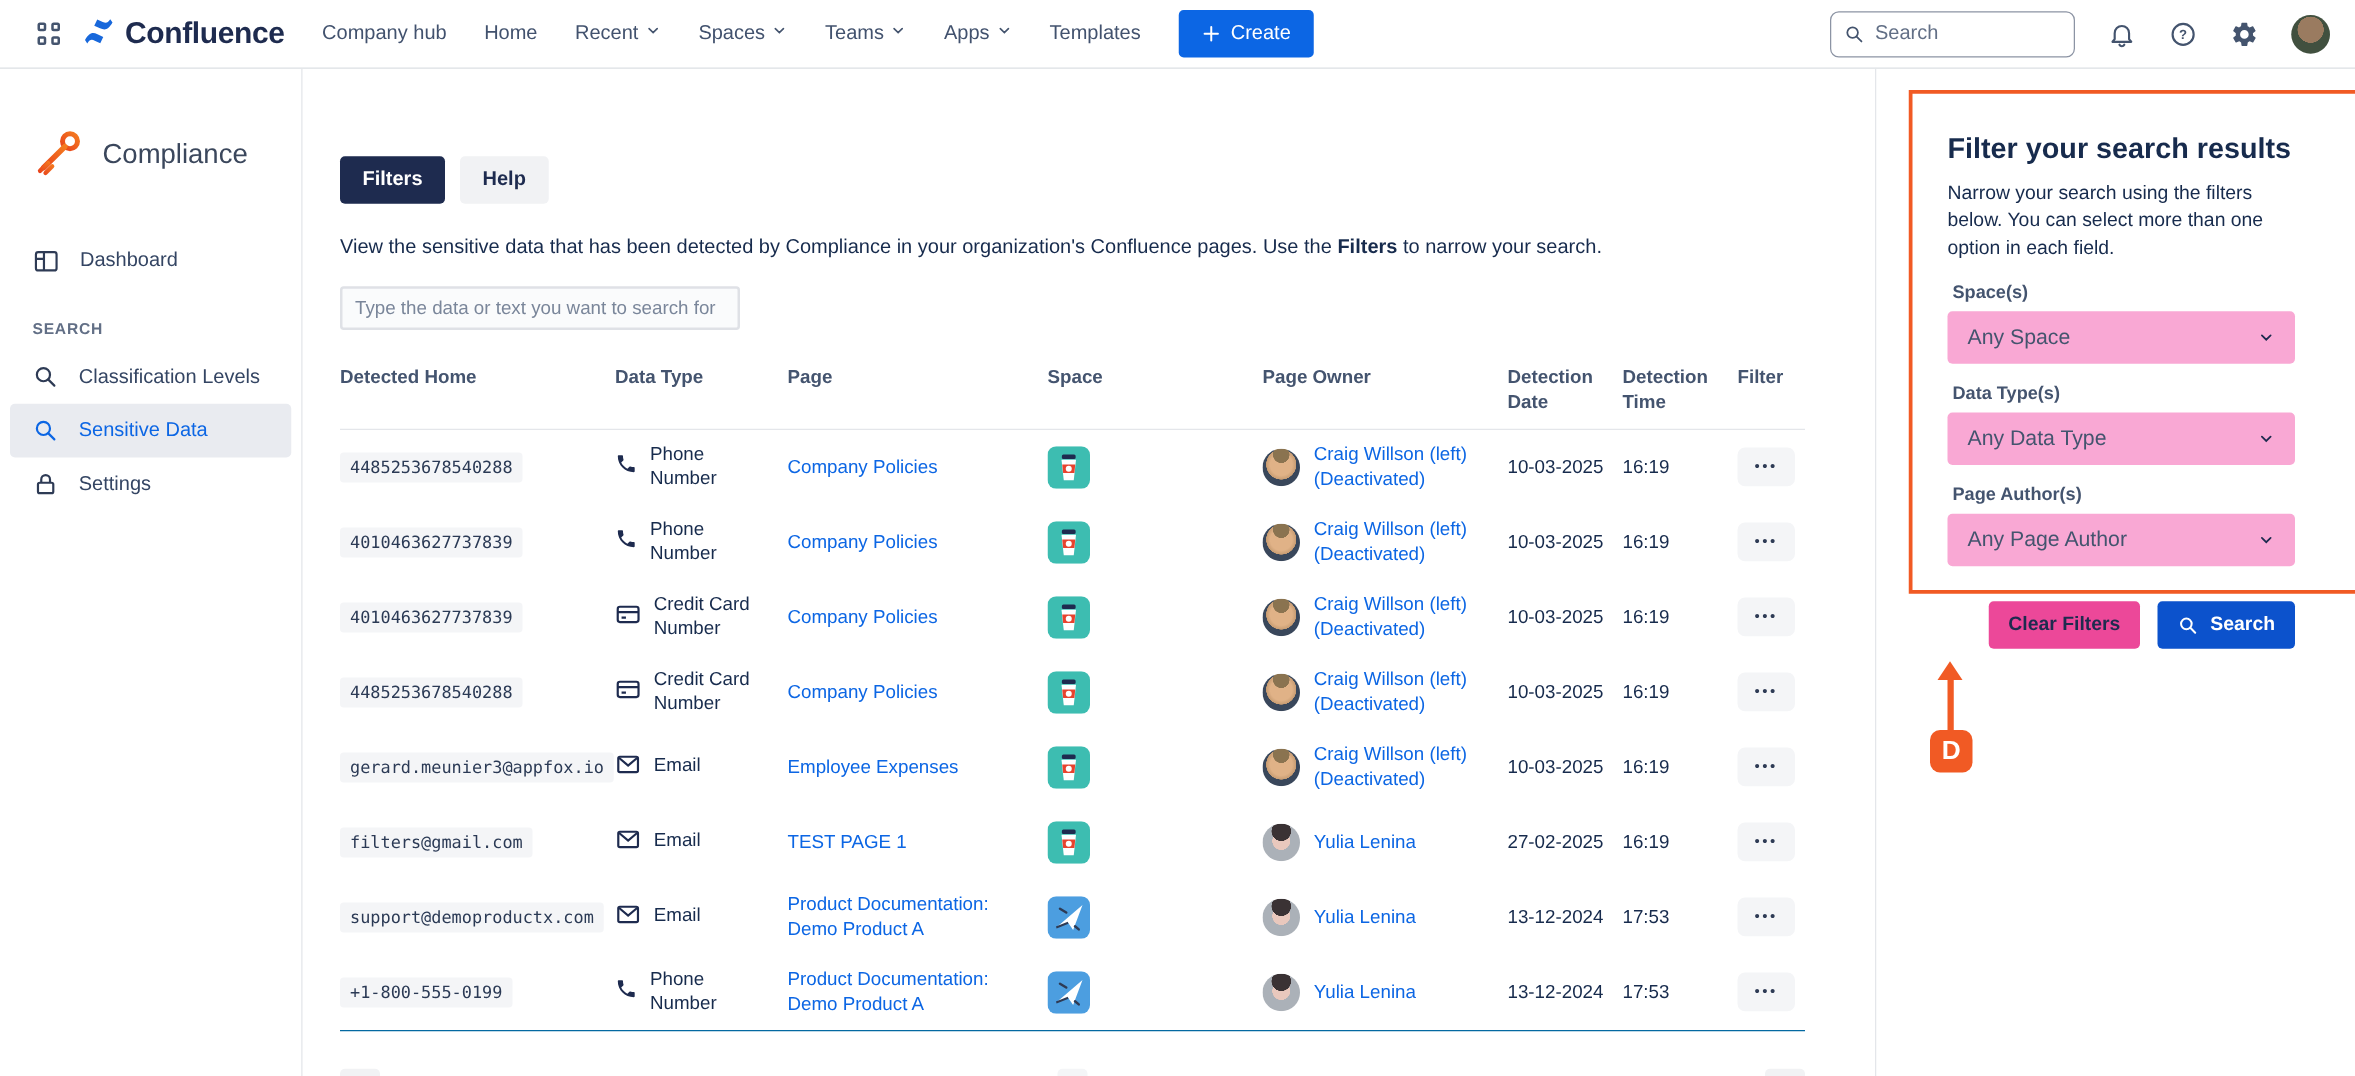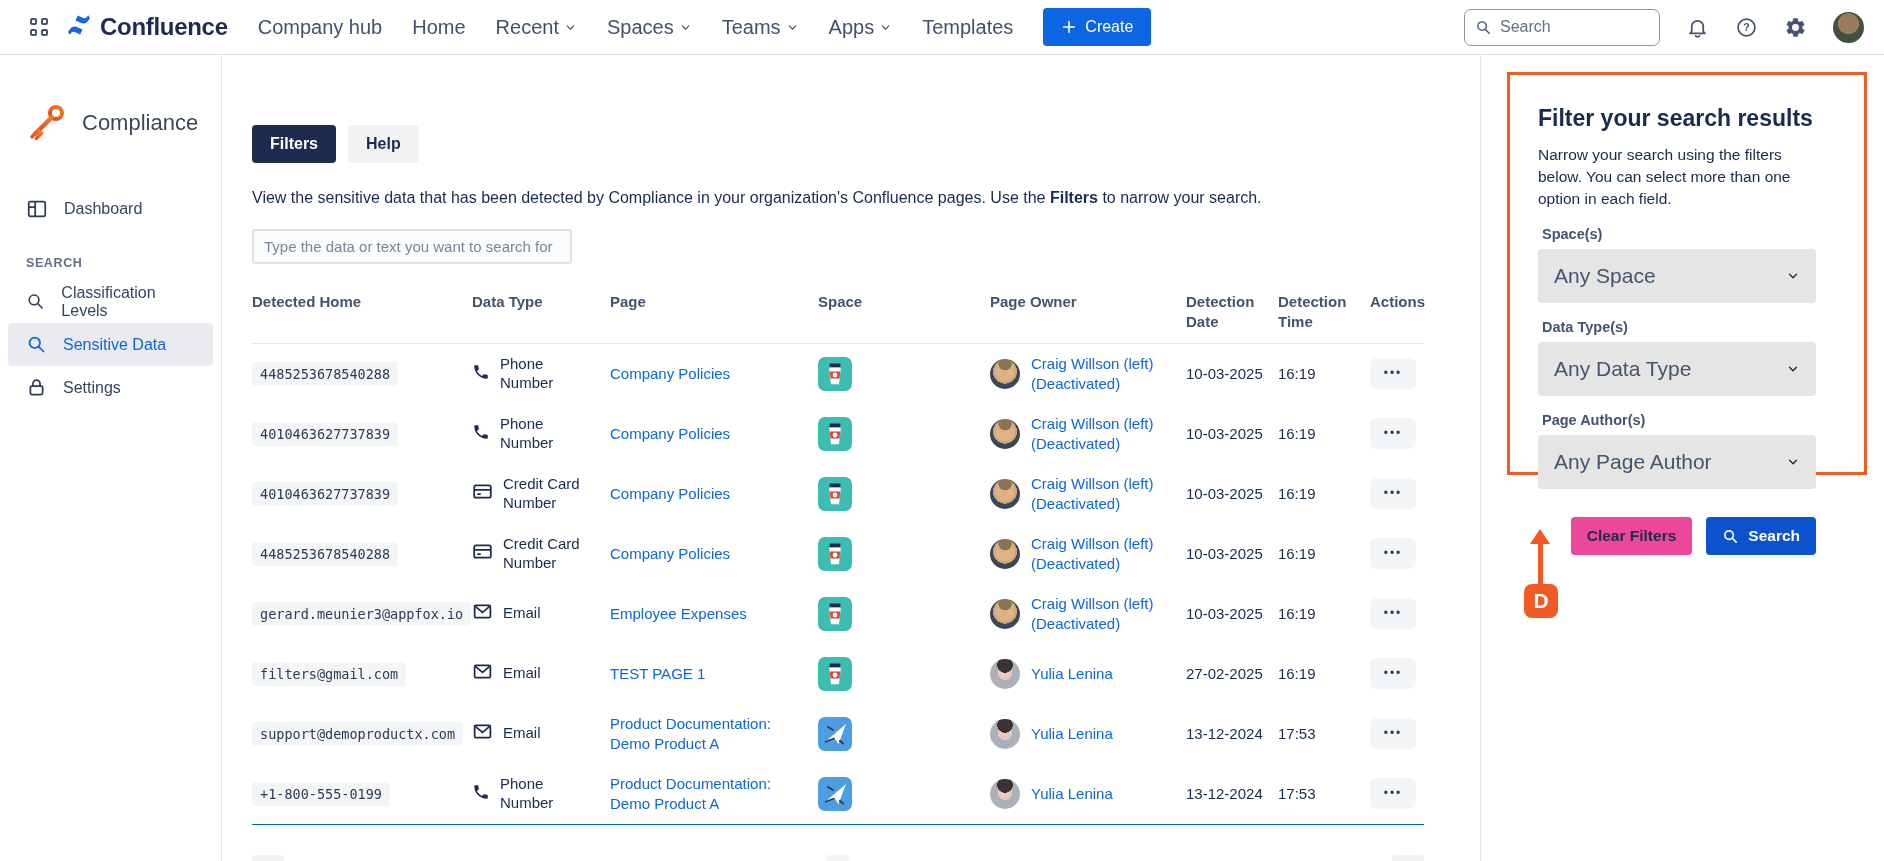--- a/index.html
+++ b/index.html
@@ -6,32 +6,32 @@
   html,body { width:1884px; height:861px; background:#fff; font-family:"Liberation Sans", sans-serif; color:#172B4D; overflow:hidden; }
 
   
   .topbar { height:55px; display:flex; align-items:center; padding:0 20px 0 22px; border-bottom:1px solid #DCDFE4; background:#fff; }
   .appgrid { width:34px; height:34px; display:flex; align-items:center; justify-content:center; border-radius:4px; cursor:pointer; margin-right:10px; }
   .grid-dots { display:grid; grid-template-columns:7px 7px; grid-gap:4px; }
   .grid-dots span { width:7px; height:7px; border-radius:2px; border:2px solid #44546E; }
   .brand { display:flex; align-items:center; gap:8px; margin-right:30px; }
   .brand-name { font-size:24px; font-weight:600; color:#1E2B4F; letter-spacing:-0.3px; }
   .nav-items { display:flex; align-items:center; gap:30px; }
-  .nav-item { display:flex; align-items:center; gap:5px; font-size:20px; font-weight:500; color:#42526E; cursor:pointer; }
+  .nav-item { display:flex; align-items:flex-start; gap:5px; font-size:16px; font-weight:500; color:#42526E; cursor:pointer; }
   .btn-create { margin-left:30px; display:flex; align-items:center; gap:8px; background:#0C66E4; color:#fff; border:none; border-radius:4px; height:38px; padding:0 18px; font-size:16px; font-weight:500; font-family:inherit; cursor:pointer; }
   .topbar-right { margin-left:auto; display:flex; align-items:center; gap:26px; }
   .top-search { display:flex; align-items:center; gap:8px; width:196px; height:37px; border:1px solid #8C94A4; border-radius:7px; padding:0 10px; background:#fff; }
   .top-search input { border:none; outline:none; font-size:16px; font-family:inherit; color:#44546E; width:130px; background:transparent; }
   .top-search input::placeholder { color:#626F86; }
   .icon-btn { background:none; border:none; cursor:pointer; display:flex; align-items:center; }
   .avatar-top { width:31px; height:31px; border-radius:50%; background:radial-gradient(circle at 50% 38%, #9A7B60 0 42%, #41503F 43%); cursor:pointer; }
 
   
   .page { display:flex; height:806px; }
-  .sidebar { width:222px; border-right:1px solid #E4E6EA; padding-top:46px; flex-shrink:0; }
+  .sidebar { width:242px; border-right:1px solid #E4E6EA; padding-top:46px; flex-shrink:0; }
   .main { width:1258px; padding:0 22px 0 30px; flex-shrink:0; }
   .rightcol { width:384px; border-left:1px solid #E4E6EA; position:relative; flex-shrink:0; }
 
   
   .side-logo { display:flex; align-items:center; gap:12px; padding:0 0 0 26px; margin-bottom:42px; }
   .side-logo-name { font-size:22px; font-weight:500; color:#3B475C; }
   .side-item { display:flex; align-items:center; gap:16px; height:43px; margin:0 8px; padding:0 18px; border-radius:4px; font-size:16px; color:#344563; cursor:pointer; }
   .side-item.active { background:#E9EBF0; color:#0C66E4; font-weight:500; }
   .side-section { font-size:12.5px; font-weight:700; letter-spacing:0.6px; color:#626F86; padding:0 26px; margin:26px 0 10px; }
   .side-dash { margin-bottom:6px; }
@@ -73,21 +73,21 @@
   .pg-btn { display:flex; align-items:center; gap:9px; background:#F1F2F4; border:none; border-radius:4px; height:38px; padding:0 16px; font-size:16px; font-family:inherit; color:#8993A4; cursor:default; }
   .pg-next { margin-left:auto; }
   .pg-center { position:absolute; left:50%; transform:translateX(-50%); display:flex; align-items:center; gap:12px; }
   .pg-size { display:flex; align-items:center; gap:10px; background:#F4F5F7; border-radius:4px; height:38px; padding:0 12px; font-size:15px; color:#1E2B4F; cursor:pointer; }
 
   
   .filter-box { position:absolute; left:26px; top:17px; width:360px; height:403px; border:3px solid #F15A24; background:#fff; padding:30px 48px 0 28px; }
   .fb-title { font-size:23px; font-weight:600; color:#172B4D; }
   .fb-desc { margin-top:12px; font-size:15.5px; line-height:1.42; color:#172B4D; }
   .fb-label { margin-top:16px; font-size:14.5px; font-weight:700; color:#44546F; padding-left:4px; }
-  .fb-select { margin-top:7px; height:54px; background:#e5e5e5; border-radius:4px; display:flex; align-items:center; justify-content:space-between; padding:0 16px; font-size:21px; color:#44546E; cursor:pointer; }
+  .fb-select { margin-top:7px; height:42px; background:#f9a8d4; border-radius:4px; display:flex; align-items:center; justify-content:space-between; padding:0 16px; font-size:17px; color:#44546E; cursor:pointer; }
   .fb-btns { margin-top:28px; display:flex; justify-content:flex-end; gap:14px; }
   .fb-clear { background:#ec4899; color:#1E2B4F; font-weight:600; font-size:15.5px; border:none; border-radius:4px; height:38px; padding:0 16px; font-family:inherit; cursor:pointer; }
   .fb-search { background:#0C52CC; color:#fff; font-weight:600; font-size:15.5px; border:none; border-radius:4px; height:38px; padding:0 16px; font-family:inherit; cursor:pointer; display:flex; align-items:center; gap:9px; }
 
   
   .anno-arrow-line { position:absolute; left:57px; top:487px; width:5px; height:46px; background:#F15A24; }
   .anno-arrow-head { position:absolute; left:49px; top:474px; width:0; height:0; border-left:10px solid transparent; border-right:10px solid transparent; border-bottom:15px solid #F15A24; }
   .anno-badge { position:absolute; left:43px; top:529px; width:34px; height:34px; background:#F15A24; border-radius:8px; color:#fff; font-size:21px; font-weight:700; display:flex; align-items:center; justify-content:center; }
 </style>
 </head>
@@ -241,21 +241,21 @@
 
     <div class="table">
       <div class="thead">
         <div class="th c1">Detected Home</div>
         <div class="th c2">Data Type</div>
         <div class="th c3">Page</div>
         <div class="th c4">Space</div>
         <div class="th c5">Page Owner</div>
         <div class="th c6">Detection Date</div>
         <div class="th c7">Detection Time</div>
-        <div class="th c8">Actions</div>
+        <div class="th c8">Filter</div>
       </div>
       <div class="tbody">
   <div class="trow">
     <div class="td c1">
               <span class="chip">4485253678540288</span>
             </div>
     <div class="td c2">
               <span class="dtwrap">
                 <span><svg width="18" height="18" viewBox="0 0 24 24" fill="#1E2B4F">
                     <path d="M6.62 10.79c1.44 2.83 3.76 5.14 6.59 6.59l2.2-2.21c.27-.27.67-.36 1.02-.24 1.12.37 2.33.57 3.57.57.55 0 1 .45 1 1V20c0 .55-.45 1-1 1-9.39 0-17-7.61-17-17 0-.55.45-1 1-1h3.5c.55 0 1 .45 1 1 0 1.25.2 2.45.57 3.57.11.35.03.74-.25 1.02l-2.2 2.2z"></path>

